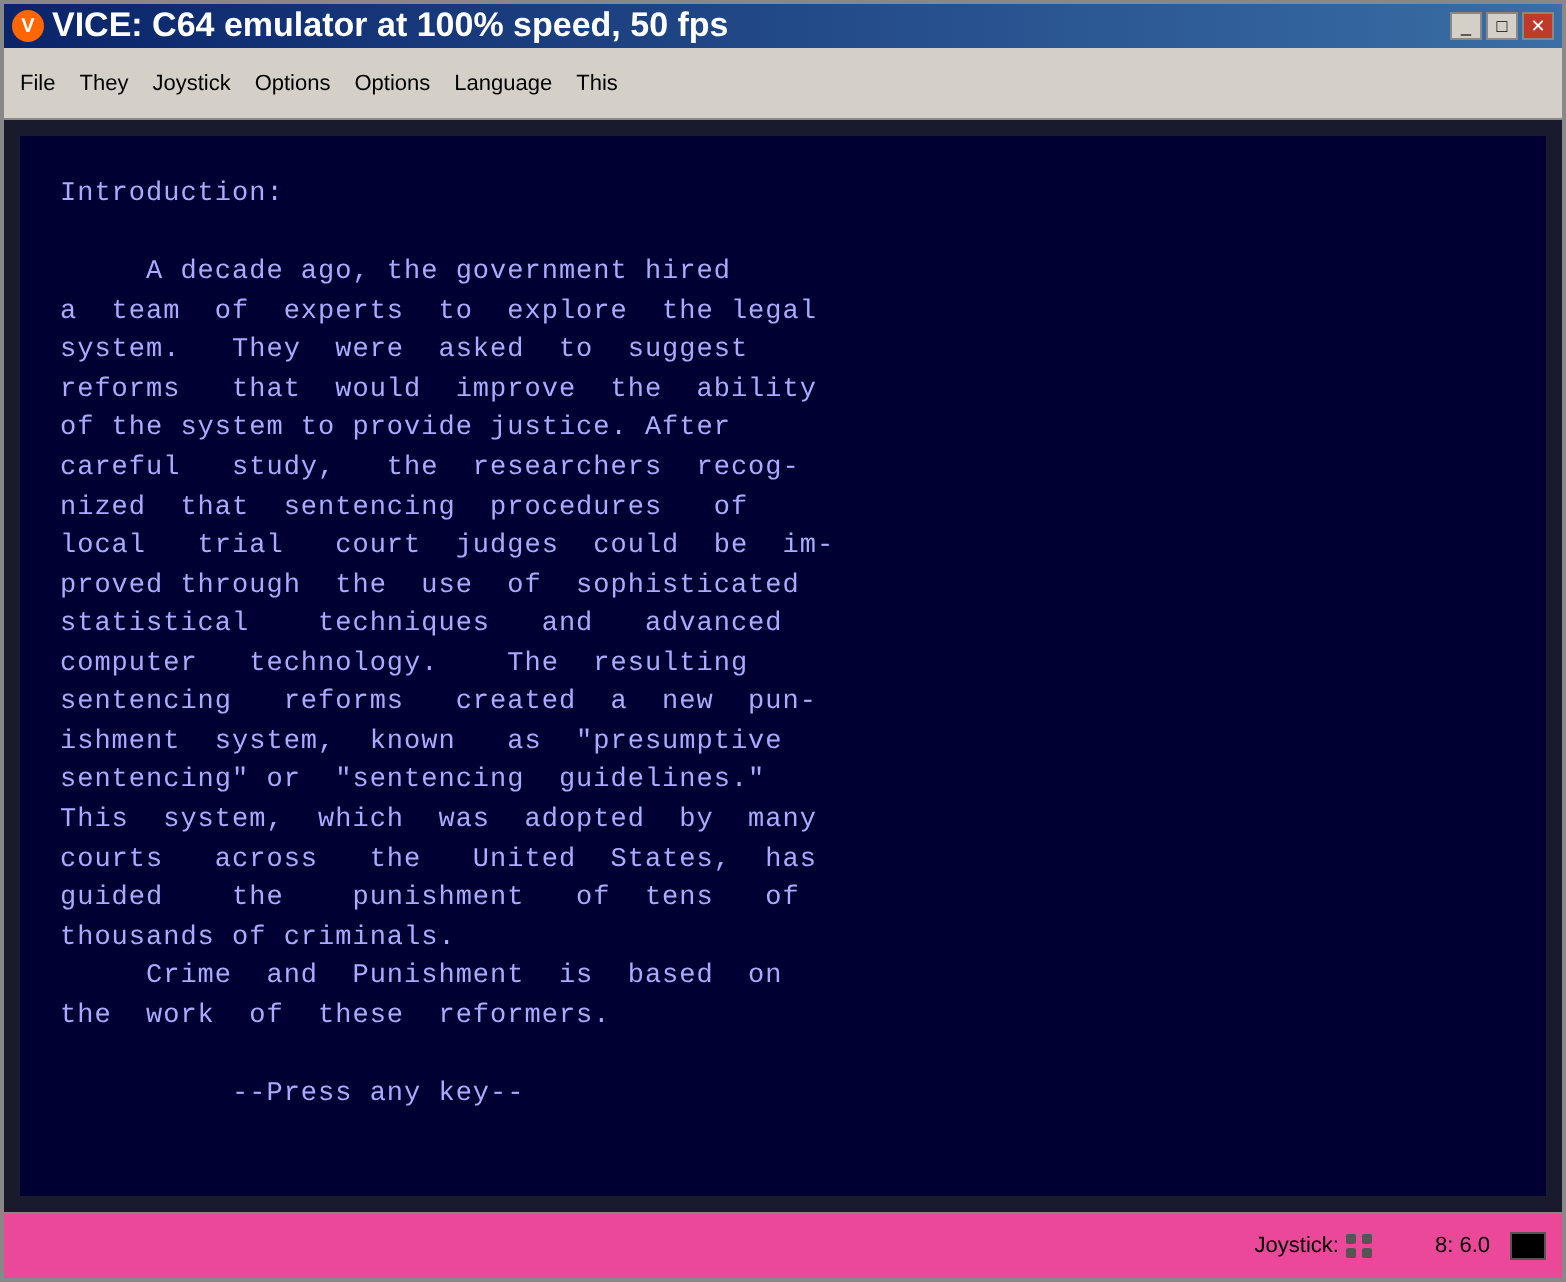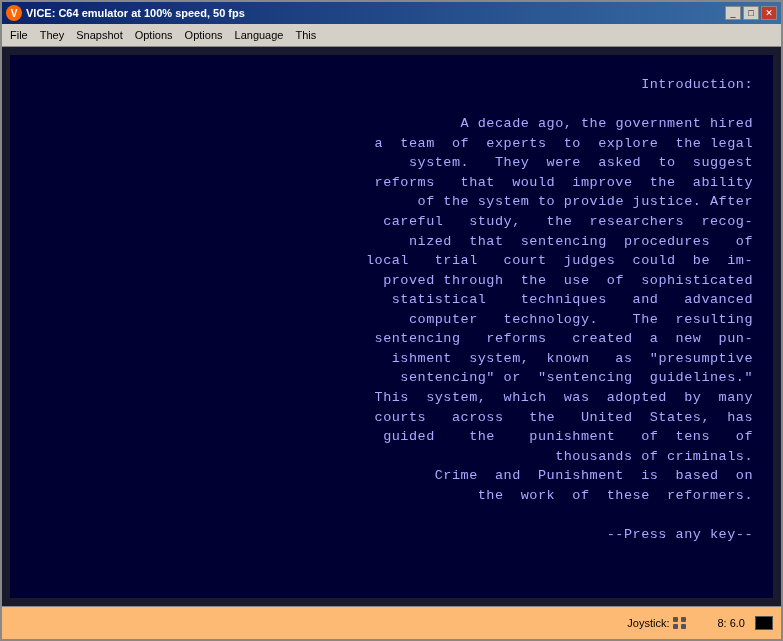--- a/index.html
+++ b/index.html
@@ -45,21 +45,21 @@
       display: flex;
       align-items: center;
       justify-content: center;
       font-size: 10px;
       color: white;
       font-weight: bold;
     }
 
     .title-text {
       color: white;
-      font-size: 11px;
+      font-size: 17px;
       font-weight: bold;
     }
 
     .title-buttons {
       display: flex;
       gap: 2px;
     }
 
     .title-btn {
       width: 16px;
@@ -74,21 +74,21 @@
       color: #000;
     }
 
     .title-btn.close {
       background: #c0392b;
       color: white;
     }
 
     
     .menu-bar {
-      height: 23px;
+      height: 36px;
       background: #d4d0c8;
       display: flex;
       align-items: center;
       padding: 0 2px;
       border-bottom: 1px solid #888;
       flex-shrink: 0;
     }
 
     .menu-item {
       padding: 2px 6px;
@@ -121,27 +121,26 @@
       line-height: 1.45;
       letter-spacing: 0.5px;
     }
 
     .c64-text {
       white-space: pre;
       font-family: 'Courier New', Courier, monospace;
       font-size: 13.5px;
       color: #aaaaff;
       line-height: 1.45;
-      text-align: right;
     }
 
     
     .status-bar {
       height: 22px;
-      background: #fdba74;
+      background: #ec4899;
       border-top: 1px solid #888;
       display: flex;
       align-items: center;
       justify-content: flex-end;
       padding: 16px 8px;
       gap: 10px;
       flex-shrink: 0;
     }
 
     .status-joystick {
@@ -192,21 +191,21 @@
     <div class="title-buttons">
       <button class="title-btn">_</button>
       <button class="title-btn">□</button>
       <button class="title-btn close">✕</button>
     </div>
   </div>
 
   <div class="menu-bar">
     <span class="menu-item">File</span>
     <span class="menu-item">They</span>
-    <span class="menu-item">Snapshot</span>
+    <span class="menu-item">Joystick</span>
     <span class="menu-item">Options</span>
     <span class="menu-item">Options</span>
     <span class="menu-item">Language</span>
     <span class="menu-item">This</span>
   </div>
 
   <div class="emulator-area">
     <div class="c64-screen">
       <div class="c64-text" id="screen-content">Introduction:
 

